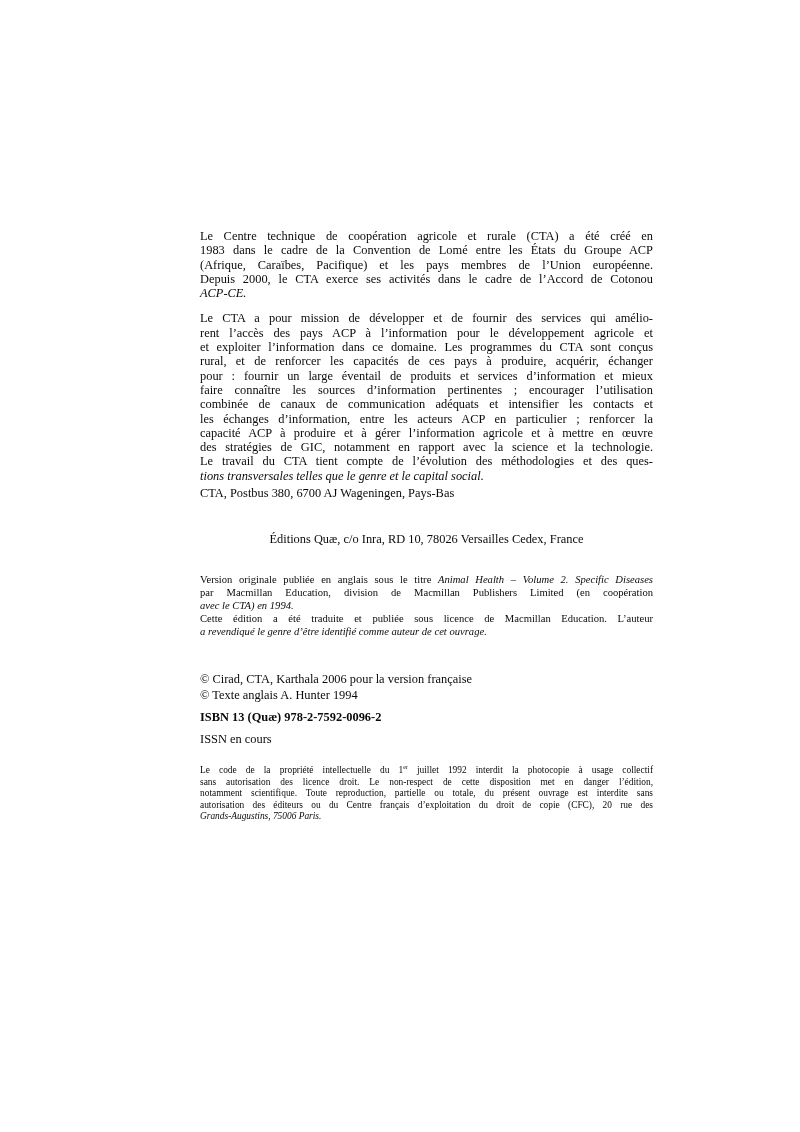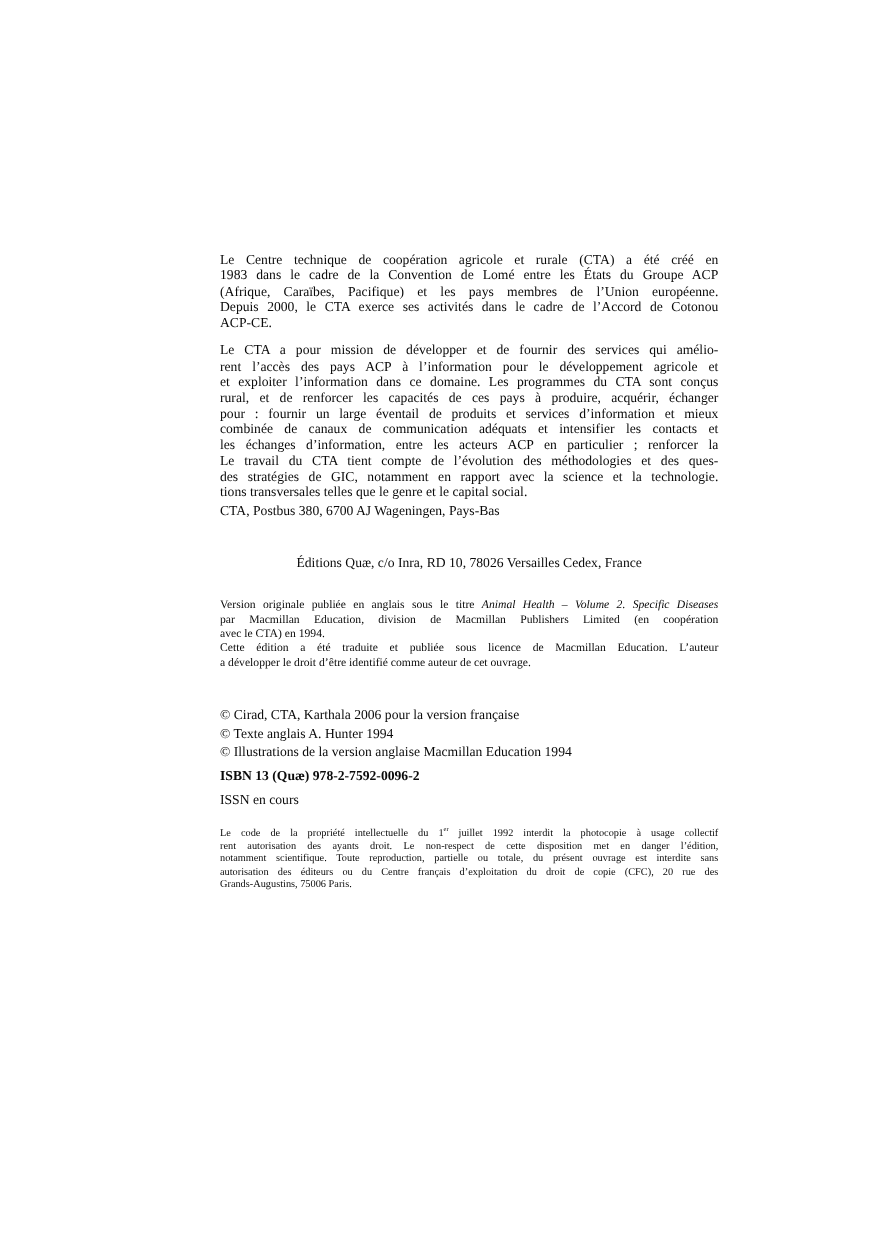--- a/index.html
+++ b/index.html
@@ -57,20 +57,21 @@
   
   .jl{
     text-align:justify;
     text-align-last:justify;
     text-justify:inter-word;
     white-space:normal;
   }
   .ll{
     text-align:center;
     text-align-last:left;
+    font-style:italic;
   }
   i{font-style:italic;}
   sup{
     font-size:0.62em;
     vertical-align:super;
     line-height:0;
   }
 </style>
 </head>
 <body>
@@ -85,57 +86,58 @@
         <div class="jl">Depuis 2000, le CTA exerce ses activités dans le cadre de l’Accord de Cotonou</div>
         <div class="ll">ACP-CE.</div>
       </div>
 
     <div class="body p2">
         <div class="jl">Le CTA a pour mission de développer et de fournir des services qui amélio-</div>
         <div class="jl">rent l’accès des pays ACP à l’information pour le développement agricole et</div>
         <div class="jl">et exploiter l’information dans ce domaine. Les programmes du CTA sont conçus</div>
         <div class="jl">rural, et de renforcer les capacités de ces pays à produire, acquérir, échanger</div>
         <div class="jl">pour : fournir un large éventail de produits et services d’information et mieux</div>
+        <div class="jl">faire connaître les sources d’information pertinentes ; encourager l’utilisation</div>
         <div class="jl">combinée de canaux de communication adéquats et intensifier les contacts et</div>
         <div class="jl">les échanges d’information, entre les acteurs ACP en particulier ; renforcer la</div>
+        <div class="jl">capacité ACP à produire et à gérer l’information agricole et à mettre en œuvre</div>
+        <div class="jl">des stratégies de GIC, notamment en rapport avec la science et la technologie.</div>
         <div class="jl">Le travail du CTA tient compte de l’évolution des méthodologies et des ques-</div>
-        <div class="jl">des stratégies de GIC, notamment en rapport avec la science et la technologie.</div>
         <div class="ll">tions transversales telles que le genre et le capital social.</div>
       </div>
 
     <p class="body addr-cta">CTA, Postbus 380, 6700 AJ Wageningen, Pays-Bas</p>
 
     <p class="body addr-pub">Éditions Quæ, c/o Inra, RD 10, 78026 Versailles Cedex, France</p>
 
     <div class="biblio-block">
       <div class="biblio jl"><span>Version originale publiée en anglais sous le titre </span><i>Animal Health – Volume 2. Specific Diseases</i></div>
       <div class="biblio">
           <div class="jl">par Macmillan Education, division de Macmillan Publishers Limited (en coopération</div>
           <div class="ll">avec le CTA) en 1994.</div>
         </div>
       <div class="biblio licence-block">
           <div class="jl">Cette édition a été traduite et publiée sous licence de Macmillan Education. L’auteur</div>
-          <div class="ll">a développer le droit d’être identifié comme auteur de cet ouvrage.</div>
+          <div class="ll">a revendiqué le genre d’être identifié comme auteur de cet ouvrage.</div>
         </div>
     </div>
 
     <div class="copyright-block">
       <div>© Cirad, CTA, Karthala 2006 pour la version française</div>
       <div>© Texte anglais A. Hunter 1994</div>
-      <div>© Illustrations de la version anglaise Macmillan Education 1994</div>
     </div>
 
     <p class="body isbn-line">ISBN 13 (Quæ) 978-2-7592-0096-2</p>
 
     <p class="body issn-line">ISSN en cours</p>
 
     <div class="legal-block">
       <div class="legal jl"><span>Le code de la propriété intellectuelle du 1</span><sup>er</sup><span> juillet 1992 interdit la photocopie à usage collectif</span></div>
       <div class="legal">
-          <div class="jl">rent autorisation des ayants droit. Le non-respect de cette disposition met en danger l’édition,</div>
+          <div class="jl">sans autorisation des licence droit. Le non-respect de cette disposition met en danger l’édition,</div>
           <div class="jl">notamment scientifique. Toute reproduction, partielle ou totale, du présent ouvrage est interdite sans</div>
           <div class="jl">autorisation des éditeurs ou du Centre français d’exploitation du droit de copie (CFC), 20 rue des</div>
           <div class="ll">Grands-Augustins, 75006 Paris.</div>
         </div>
     </div>
 
   </div>
 </div>
 
 </body></html>

